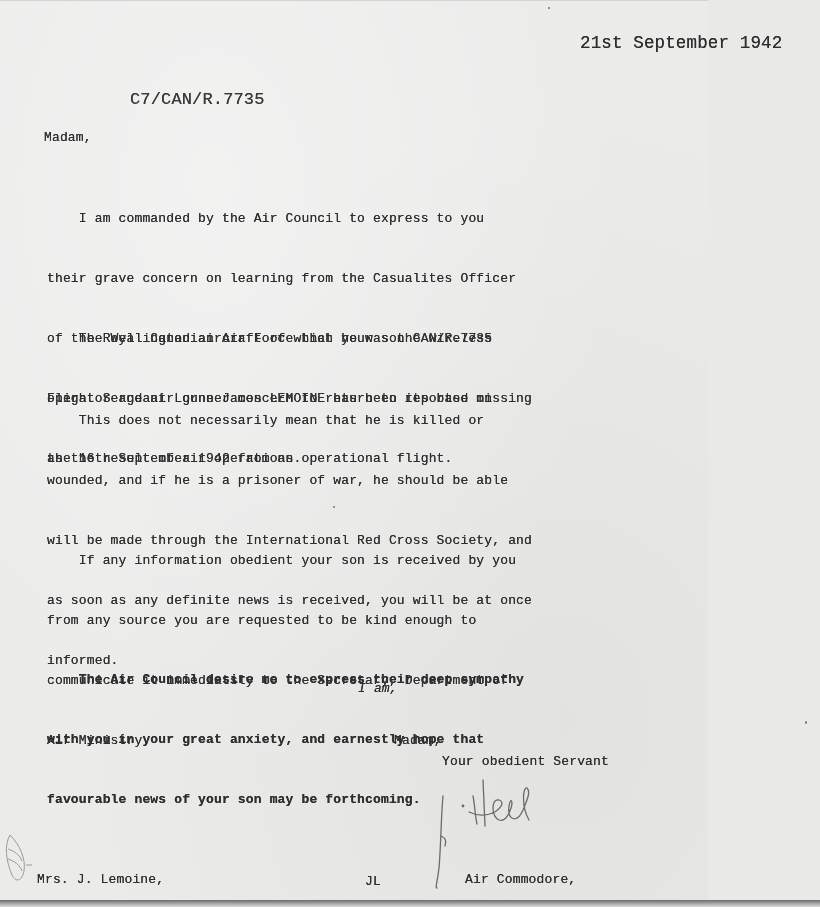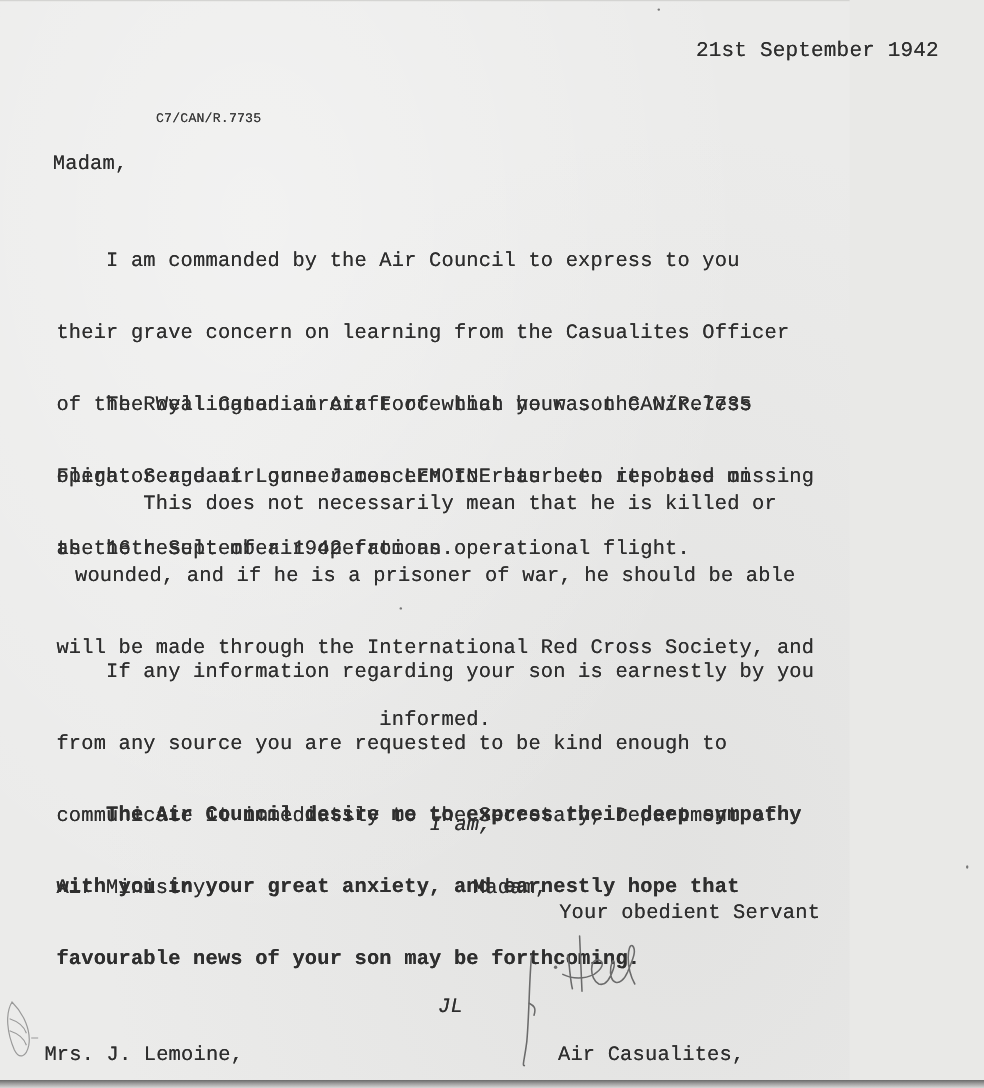--- a/index.html
+++ b/index.html
@@ -16,39 +16,39 @@
         radial-gradient(ellipse at 30% 20%, rgba(255,255,255,0.35), rgba(255,255,255,0) 60%),
         radial-gradient(ellipse at 80% 80%, rgba(200,200,198,0.25), rgba(200,200,198,0) 60%),
         #ebebea;
       border-top: 1px solid #d4d4d2;
     }
     .bottom-edge {
       position: absolute; left: 0; top: 900px; width: 820px; height: 7px;
       background: linear-gradient(#6a6a6a, #9a9a9a 40%, #dcdcdc);
     }
     .t {
-      position: absolute; white-space: pre; font-size: 17px; line-height: 20px;
+      position: absolute; white-space: pre; font-size: 13px; line-height: 20px;
       letter-spacing: 0.15px; color: #2e2e2e;
       text-shadow: 0 0 0.4px #444;
     }
     .para .line { display: block; white-space: pre; }
     .date { left: 580px; top: 32px; font-size: 17.5px; }
-    .ref { left: 130px; top: 89px; font-size: 11px; color: #3a3a3a; }
+    .ref { left: 130px; top: 89px; font-size: 17px; color: #3a3a3a; }
     .salutation { left: 44px; top: 127px; }
     .p { left: 47px; }
     .p1 { top: 168px; }
     .p2 { top: 288px; }
-    .p3 { top: 370px; text-align: center; }
+    .p3 { top: 370px; }
     .p4 { top: 510px; }
     .p5 { top: 629px; font-weight: bold; }
     .closing1 { left: 358px; top: 678px; font-style: italic; }
     .closing2 { left: 394px; top: 730px; }
-    .closing3 { left: 466px; top: 751px; }
+    .closing3 { left: 442px; top: 751px; }
     .addr { left: 37px; top: 829px; }
-    .initials { left: 365px; top: 829px; font-style: italic; }
+    .initials { left: 365px; top: 871px; }
     .sigblock { left: 465px; top: 829px; }
     .signature {
       position: absolute; left: 425px; top: 775px; width: 160px; height: 115px;
     }
     .stamp {
       position: absolute; left: 2px; top: 830px; width: 30px; height: 55px;
     }
     .stray-mark { position: absolute; background: #777; border-radius: 50%; }
   </style>
 </head>
@@ -71,25 +71,26 @@
   <div class="t para p p2">
     <span class="line">    The Wellington aircraft of which he was the wireless</span>
     <span class="line">operator and air gunner concern to return to its base on</span>
     <span class="line">the 16th September 1942 from an operational flight.</span>
   </div>
 
   <div class="t para p p3">
     <span class="line">    This does not necessarily mean that he is killed or</span>
     <span class="line">wounded, and if he is a prisoner of war, he should be able</span>
     <span class="line">will be made through the International Red Cross Society, and</span>
+    <span class="line">as soon as any definite news is received, you will be at once</span>
     <span class="line">informed.</span>
   </div>
 
   <div class="t para p p4">
-    <span class="line">    If any information regarding your son is earnestly by you</span>
+    <span class="line">    If any information obedient your son is received by you</span>
     <span class="line">from any source you are requested to be kind enough to</span>
     <span class="line">communicate it immediatsly to the Secretary, Department of</span>
     <span class="line">Air Ministry.</span>
   </div>
 
   <div class="t para p p5">
     <span class="line">    The Air Council desire me to express their deep sympathy</span>
     <span class="line">with you in your great anxiety, and earnestly hope that</span>
     <span class="line">favourable news of your son may be forthcoming.</span>
   </div>
@@ -120,21 +121,21 @@
 
   <div class="t addr">
     <span class="line" style="display:block">Mrs. J. Lemoine,</span>
     
     
   </div>
 
   <div class="t initials">JL</div>
 
   <div class="t sigblock">
-    <span class="line" style="display:block">Air Casualites,</span>
+    <span class="line" style="display:block">Air Commodore,</span>
     
     
   </div>
 
   <div class="stray-mark" style="left:333px;top:505px;width:2px;height:2px;"></div>
   <div class="stray-mark" style="left:805px;top:720px;width:2px;height:3px;"></div>
   <div class="stray-mark" style="left:548px;top:6px;width:2px;height:2px;"></div>
 </div>
 
 <div class="bottom-edge"></div>

